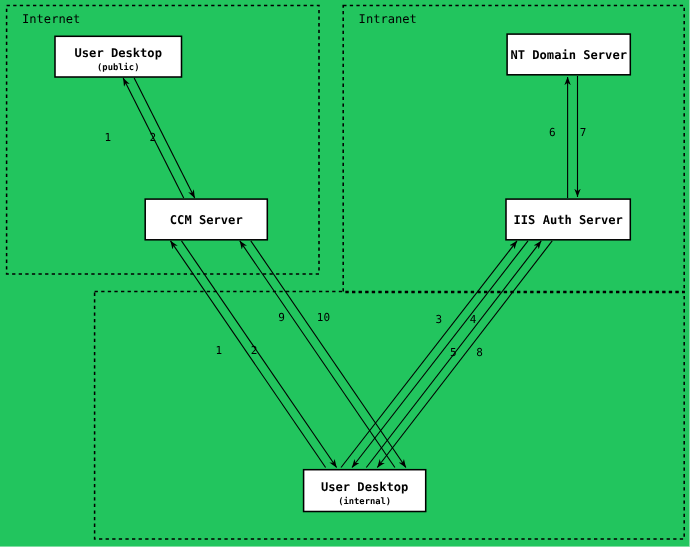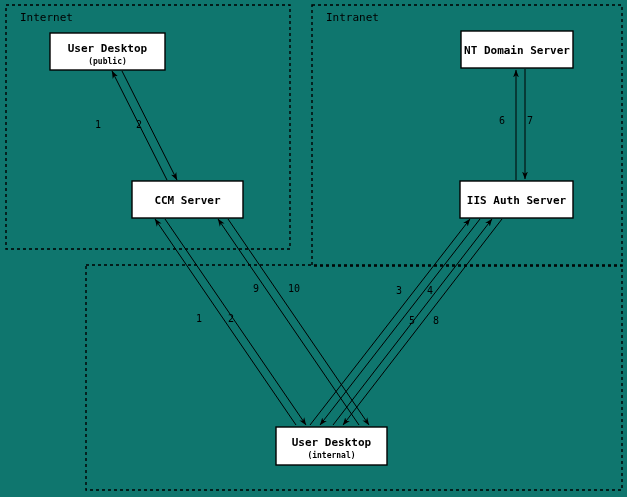--- a/index.html
+++ b/index.html
@@ -4,21 +4,21 @@
 <style>
   html, body {
     margin: 0;
     padding: 0;
     background: #ffffff;
   }
   #diagram-root {
     position: relative;
     width: 627px;
     height: 497px;
-    background: #0f766e;
+    background: #22c55e;
     font-family: "DejaVu Sans Mono", "Liberation Mono", monospace;
     overflow: hidden;
   }
   svg#diagram-svg {
     position: absolute;
     top: 0; left: 0;
     width: 627px;
     height: 497px;
   }
   .zone-label {

